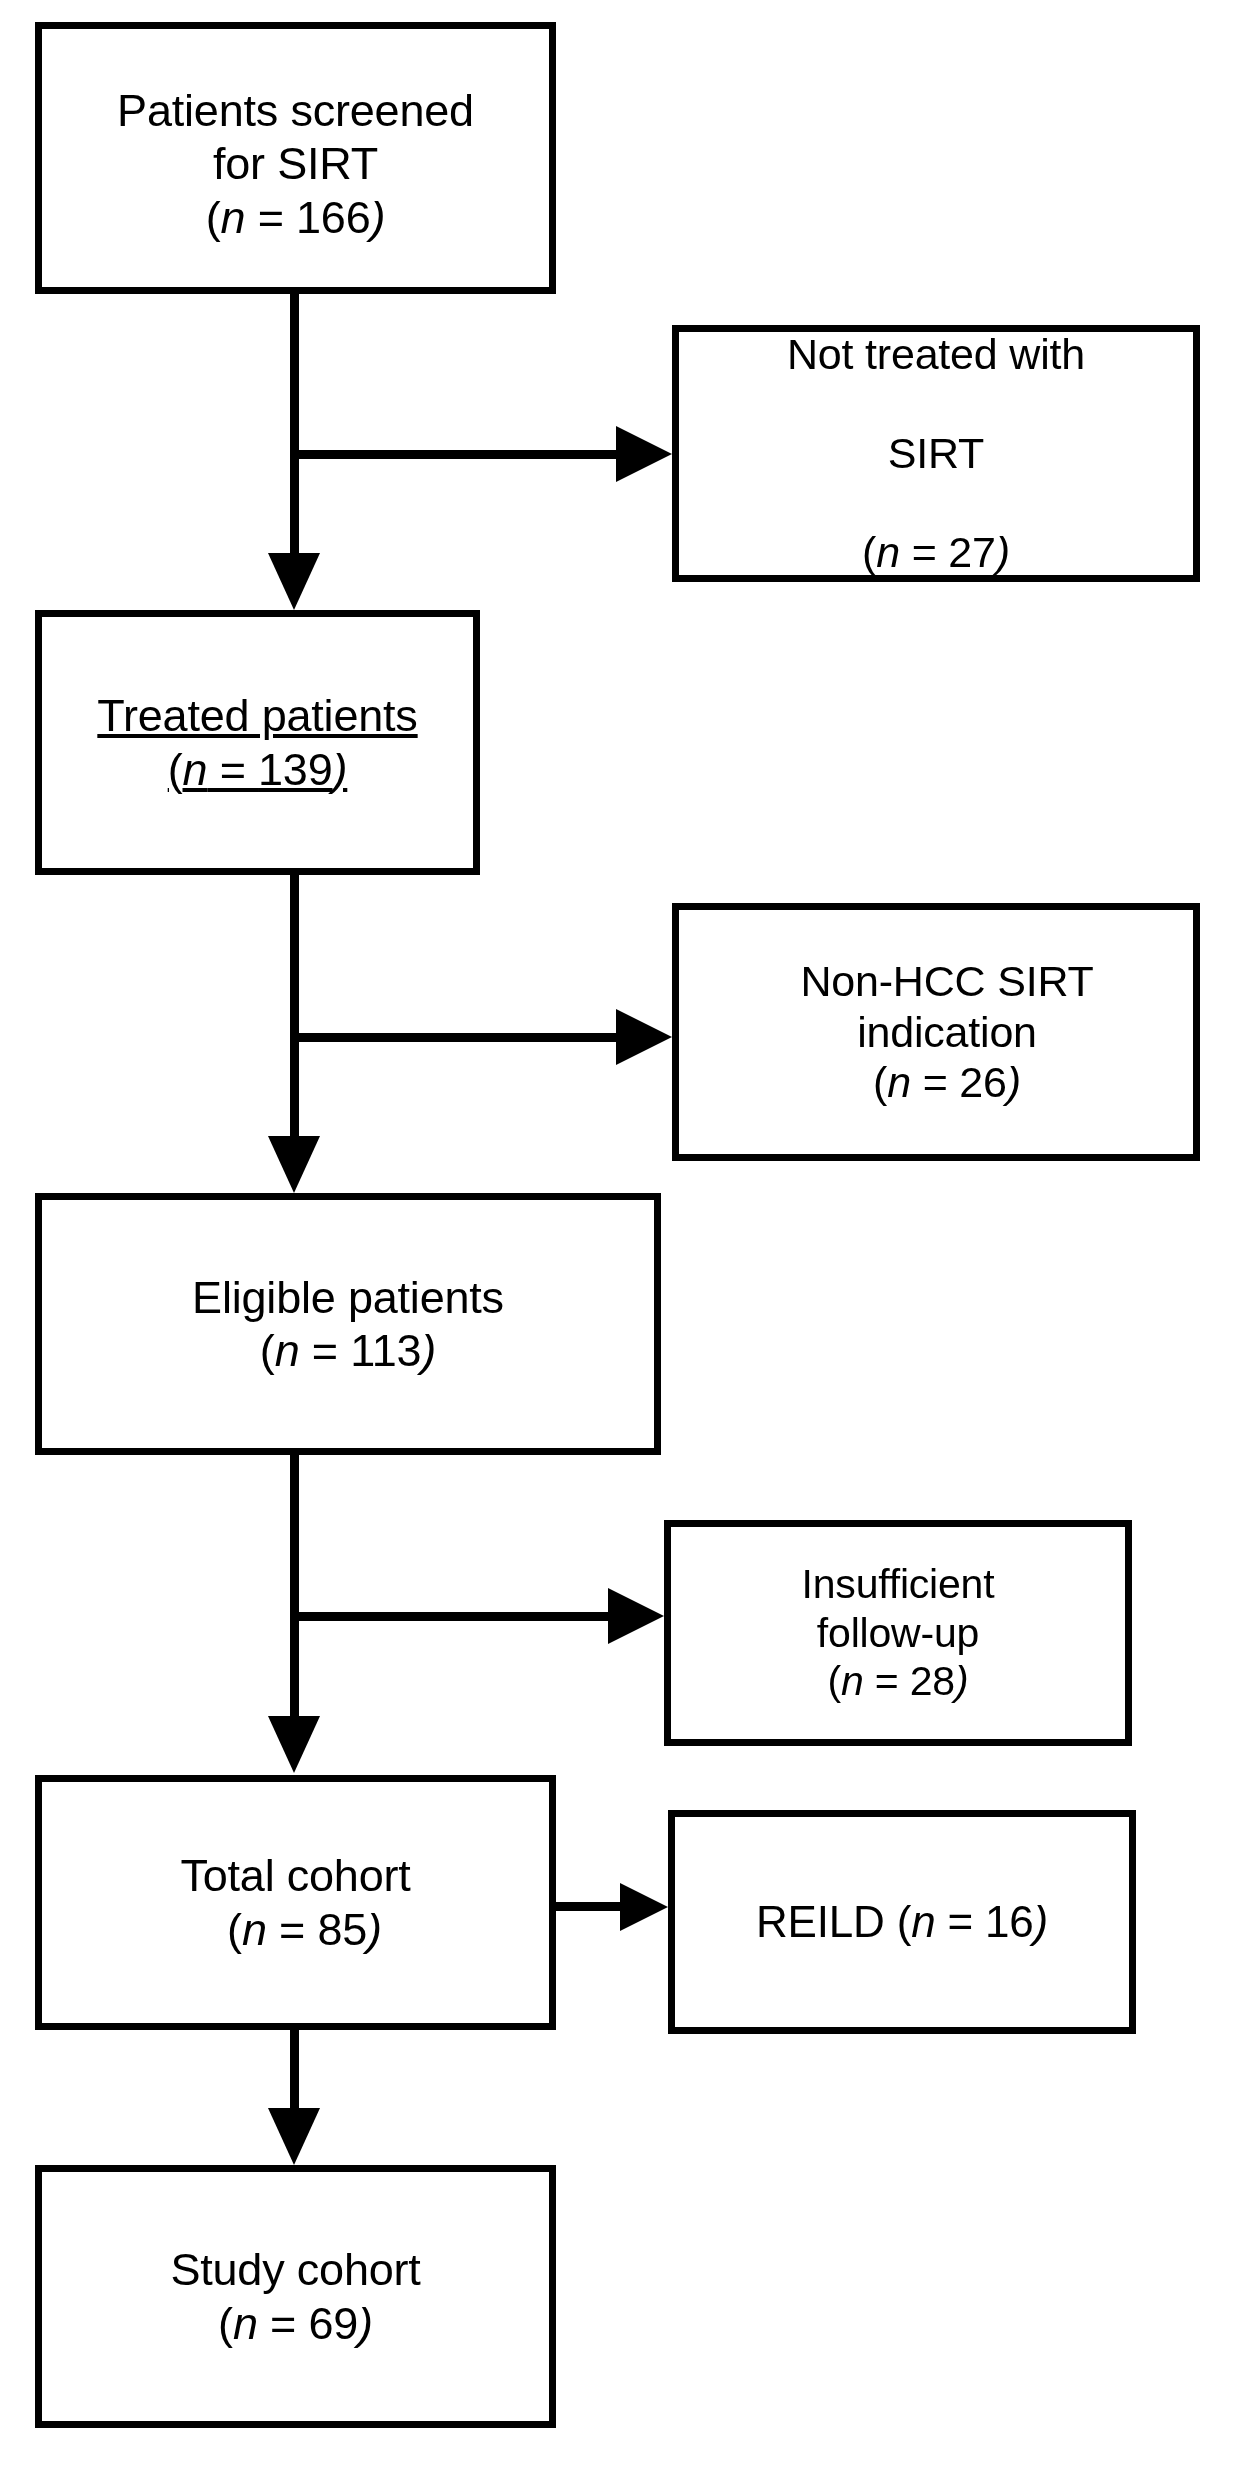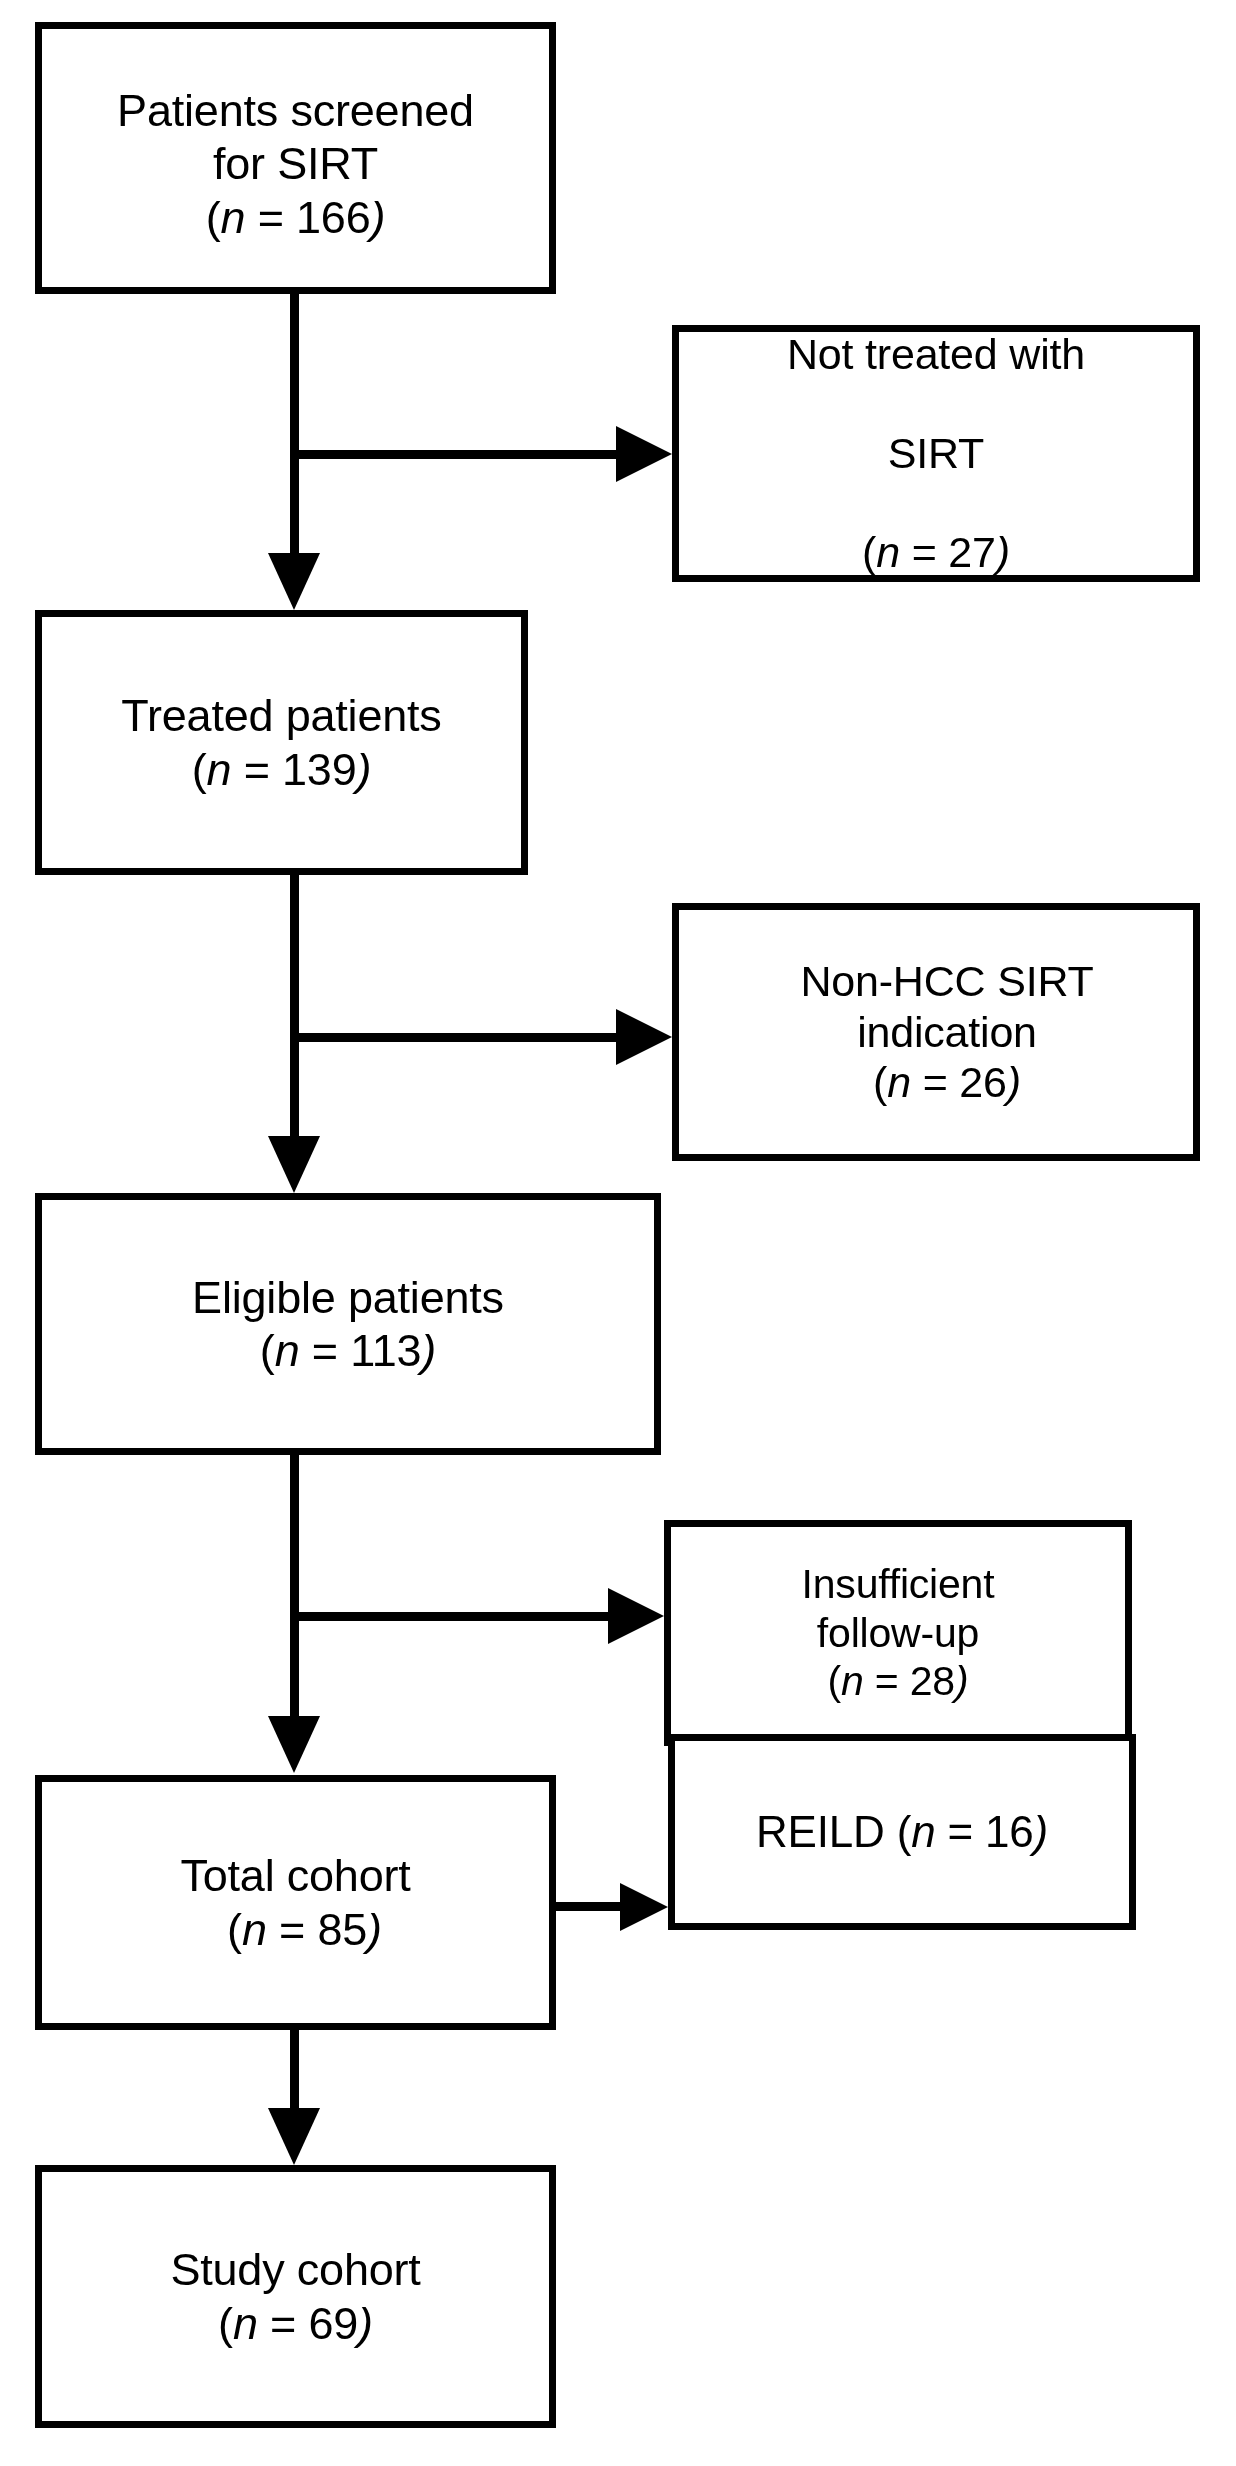--- a/index.html
+++ b/index.html
@@ -92,21 +92,21 @@
 
   <div class="conn-h" style="left:294px; top:450px; width:330px;"></div>
   <div class="arrow-right" style="left:616px; top:426px;"></div>
 
   <div class="fc-box" style="left:672px; top:325px; width:528px; height:257px; font-size:43px;gap:48px;">
     <div class="fc-line" style="position:static;">Not treated with</div>
     <div class="fc-line" style="position:static;">SIRT</div>
     <div class="fc-line" style="position:static;"><span>(</span><span class="ital-n">n</span><span> = </span><span>27</span><span class="ital-n">)</span></div>
   </div>
 
-  <div class="fc-box" style="left:35px; top:610px; width:493px; height:265px;">
+  <div class="fc-box" style="left:35px; top:610px; width:445px; height:265px;text-decoration:underline;">
     <div class="fc-line" style="position:static;">Treated patients</div>
     <div class="fc-line" style="position:static;"><span>(</span><span class="ital-n">n</span><span> = </span><span>139</span><span class="ital-n">)</span></div>
   </div>
 
   <div class="conn-v" style="left:290px; top:875px; height:263px;"></div>
   <div class="arrow-down" style="left:268px; top:1136px;"></div>
 
   <div class="conn-h" style="left:294px; top:1033px; width:330px;"></div>
   <div class="arrow-right" style="left:616px; top:1009px;"></div>
 
@@ -134,21 +134,21 @@
   </div>
 
   <div class="fc-box" style="left:35px; top:1775px; width:521px; height:255px;">
     <div class="fc-line" style="position:static;">Total cohort</div>
     <div class="fc-line" style="position:static;margin-left:18px;"><span>(</span><span class="ital-n">n</span><span> = </span><span>85</span><span class="ital-n">)</span></div>
   </div>
 
   <div class="conn-h" style="left:556px; top:1902px; width:70px;"></div>
   <div class="arrow-right-sm" style="left:620px; top:1883px;"></div>
 
-  <div class="fc-box" style="left:668px; top:1734px; width:468px; height:196px; font-size:44px;">
+  <div class="fc-box" style="left:668px; top:1810px; width:468px; height:224px; font-size:44px;">
     <div class="fc-line" style="position:static;"><span>REILD </span><span>(</span><span class="ital-n">n</span><span> = </span><span>16</span><span class="ital-n">)</span></div>
   </div>
 
   <div class="conn-v" style="left:290px; top:2030px; height:90px;"></div>
   <div class="arrow-down" style="left:268px; top:2108px;"></div>
 
   <div class="fc-box" style="left:35px; top:2165px; width:521px; height:263px;">
     <div class="fc-line" style="position:static;">Study cohort</div>
     <div class="fc-line" style="position:static;"><span>(</span><span class="ital-n">n</span><span> = </span><span>69</span><span class="ital-n">)</span></div>
   </div>

